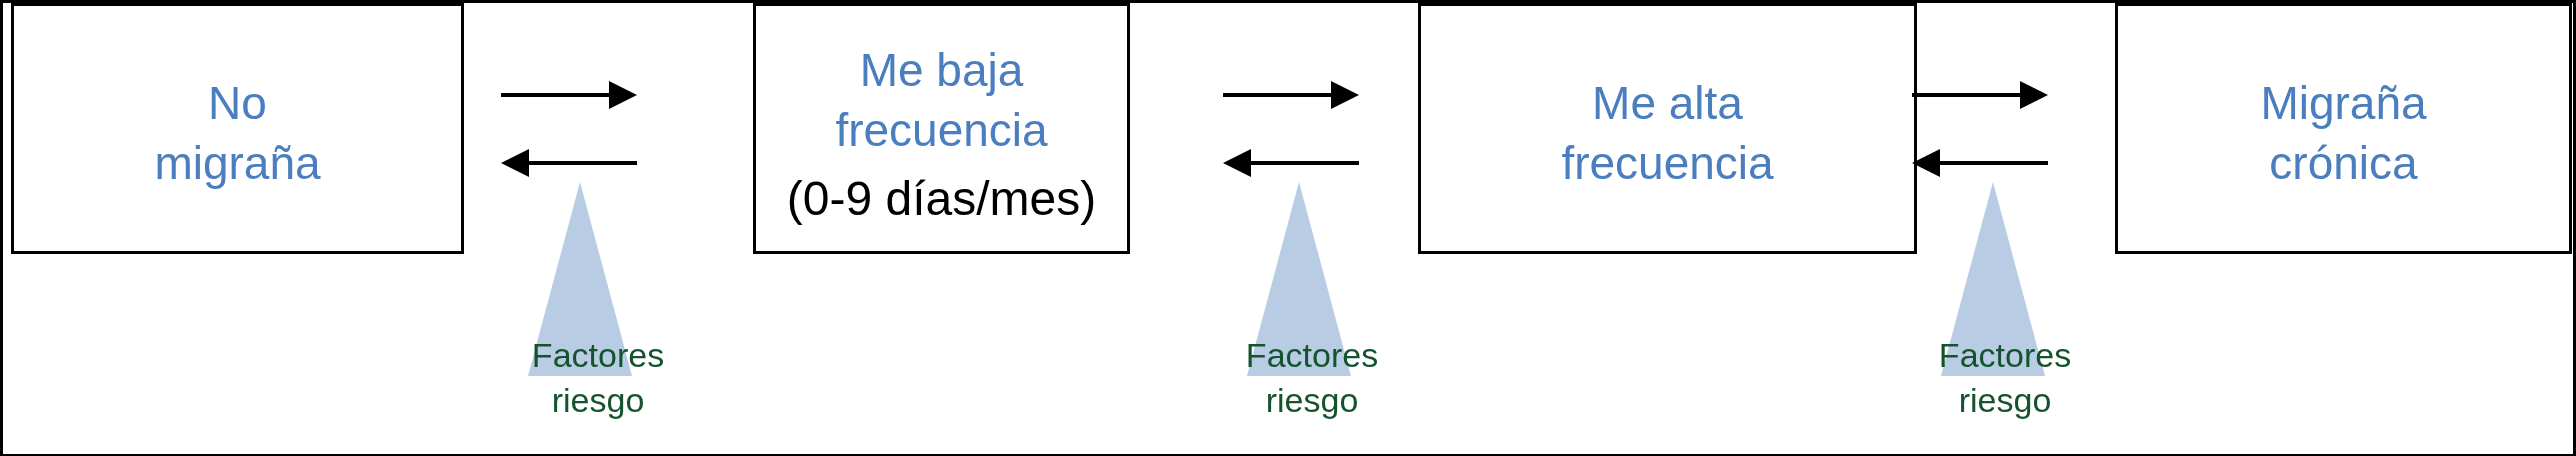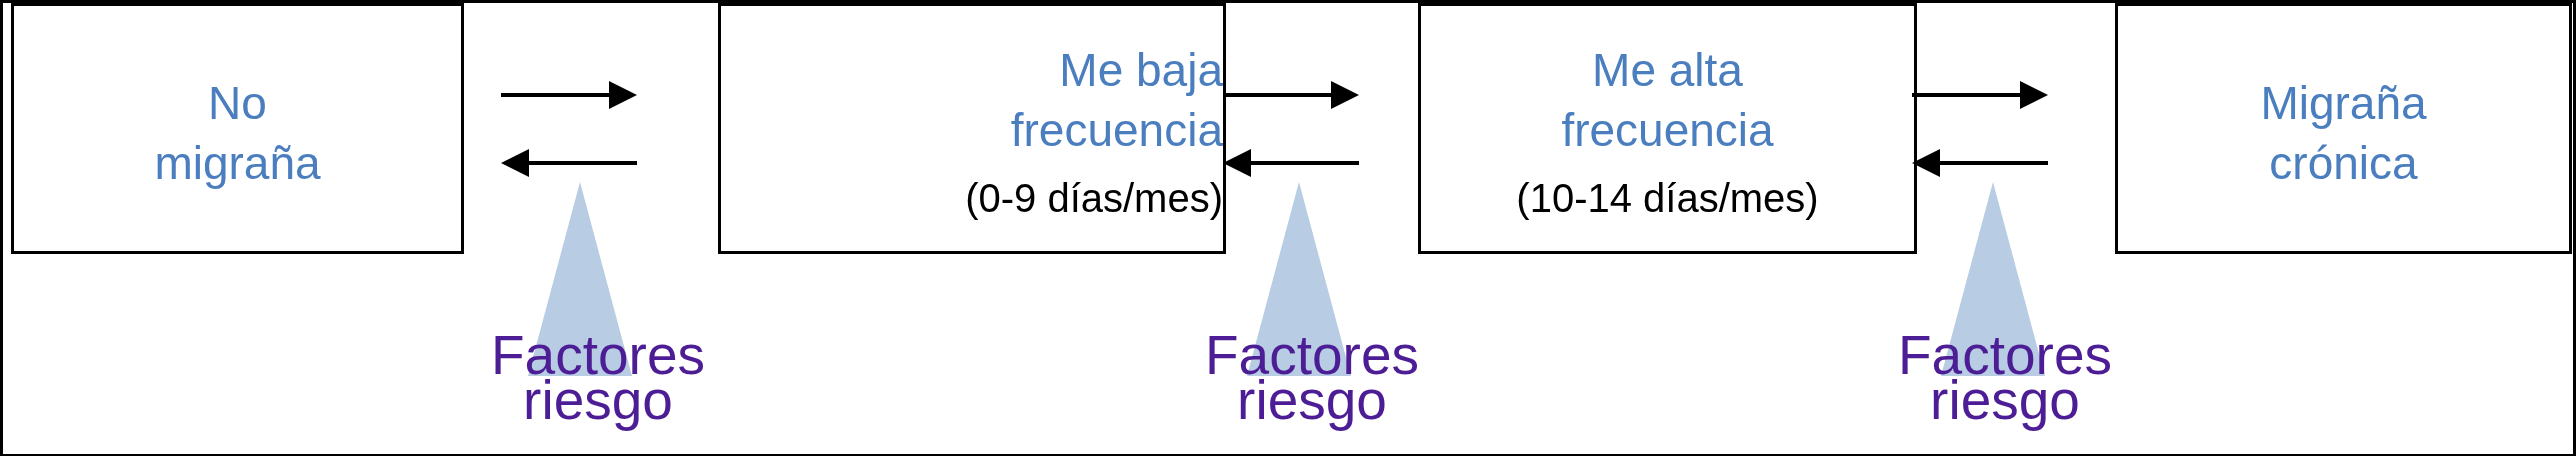--- a/index.html
+++ b/index.html
@@ -30,33 +30,33 @@
     border: 3.5px solid var(--border-color);
     background: var(--bg-color);
     display: flex;
     flex-direction: column;
     align-items: center;
     justify-content: center;
     padding-top: 8.8px;
     text-align: center;
   }
   .stage-box.pos-1 { left: 8px;      width: 453px; }
-  .stage-box.pos-2 { left: 715px;  width: 508px; align-items: flex-end; }
+  .stage-box.pos-2 { left: 750px;  width: 377px; }
   .stage-box.pos-3 { left: 1415px; width: 499px; }
   .stage-box.pos-4 { left: 2112px; width: 457px; }
 
   .stage-title {
     color: var(--stage-title);
     font-size: 46px;
     line-height: 60px;
     white-space: nowrap;
   }
   .stage-subtitle {
     color: var(--subtitle-color);
-    font-size: 40px;
+    font-size: 48px;
     line-height: 55px;
     margin-top: 10.6px;
     white-space: nowrap;
   }
 
   
   .arrow {
     position: absolute;
     width: 136px;
     height: 28px;
@@ -104,22 +104,22 @@
   .t1.risk-triangle { left: 525px; }
   .t2.risk-triangle { left: 1244px; }
   .t3.risk-triangle { left: 1938px; }
 
   
   .risk-label {
     position: absolute;
     top: 330px;
     transform: translateX(-50%);
     text-align: center;
-    color: #4c1d95;
-    font-size: 55px;
+    color: #14532d;
+    font-size: 34px;
     line-height: 45px;
     z-index: 2;
     white-space: nowrap;
   }
   .t1.risk-label { left: 595px; }
   .t2.risk-label { left: 1309px; }
   .t3.risk-label { left: 2002px; }
 </style>
 </head>
 <body>
@@ -161,21 +161,20 @@
   </div>
   <div class="risk-triangle t2"></div>
   <div class="risk-label t2">
     <div>Factores</div>
     <div>riesgo</div>
   </div>
 
   <div class="stage-box pos-3">
     <div class="stage-title">Me alta</div>
     <div class="stage-title">frecuencia</div>
-    <div class="stage-subtitle">(10-14 días/mes)</div>
   </div>
 
   <div class="arrow right t3">
     <div class="shaft"></div>
     <div class="head"></div>
   </div>
   <div class="arrow left t3">
     <div class="shaft"></div>
     <div class="head"></div>
   </div>

